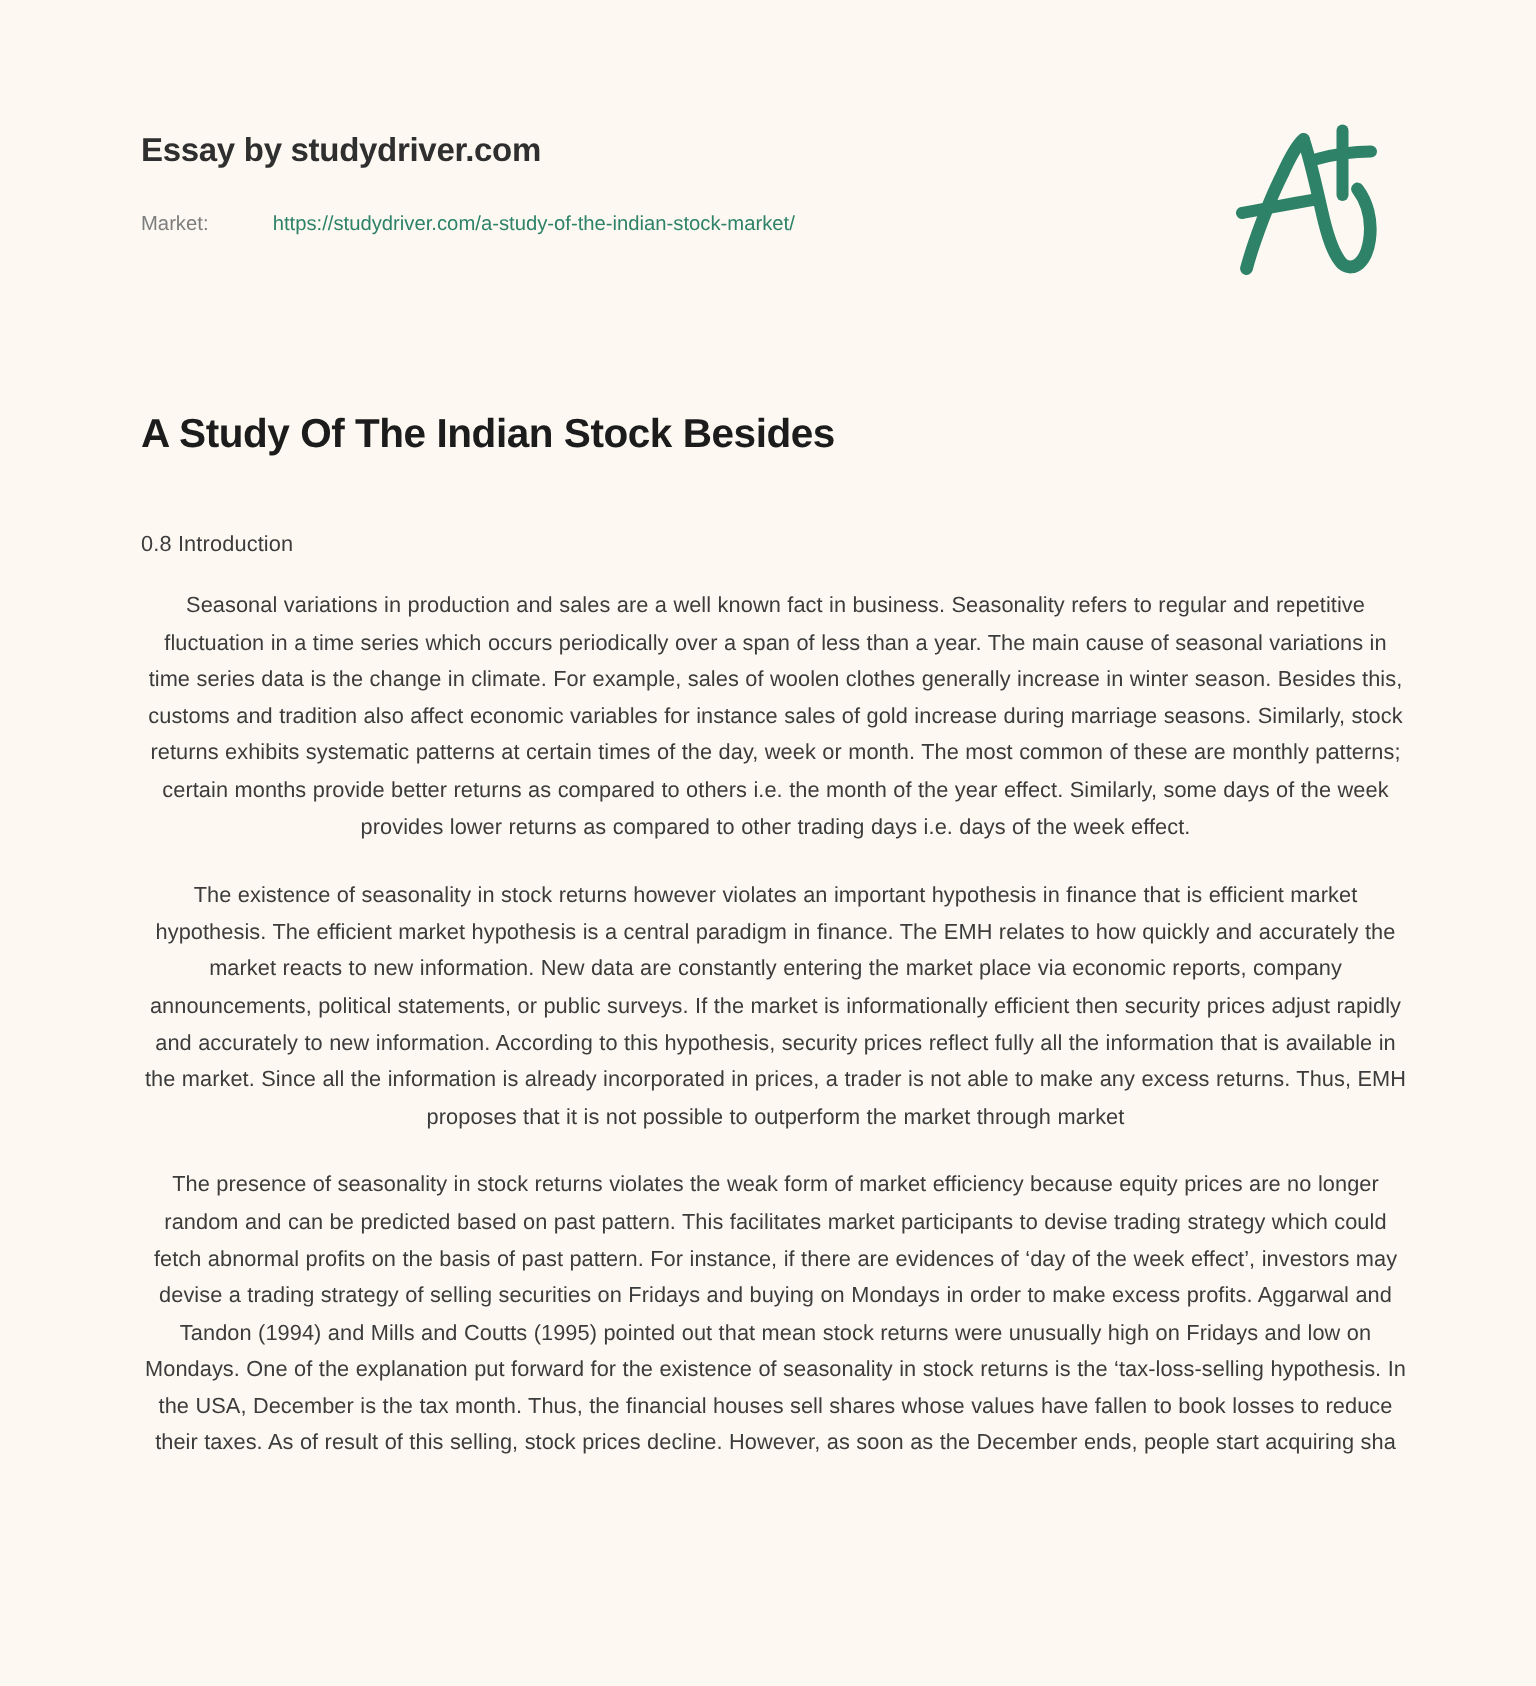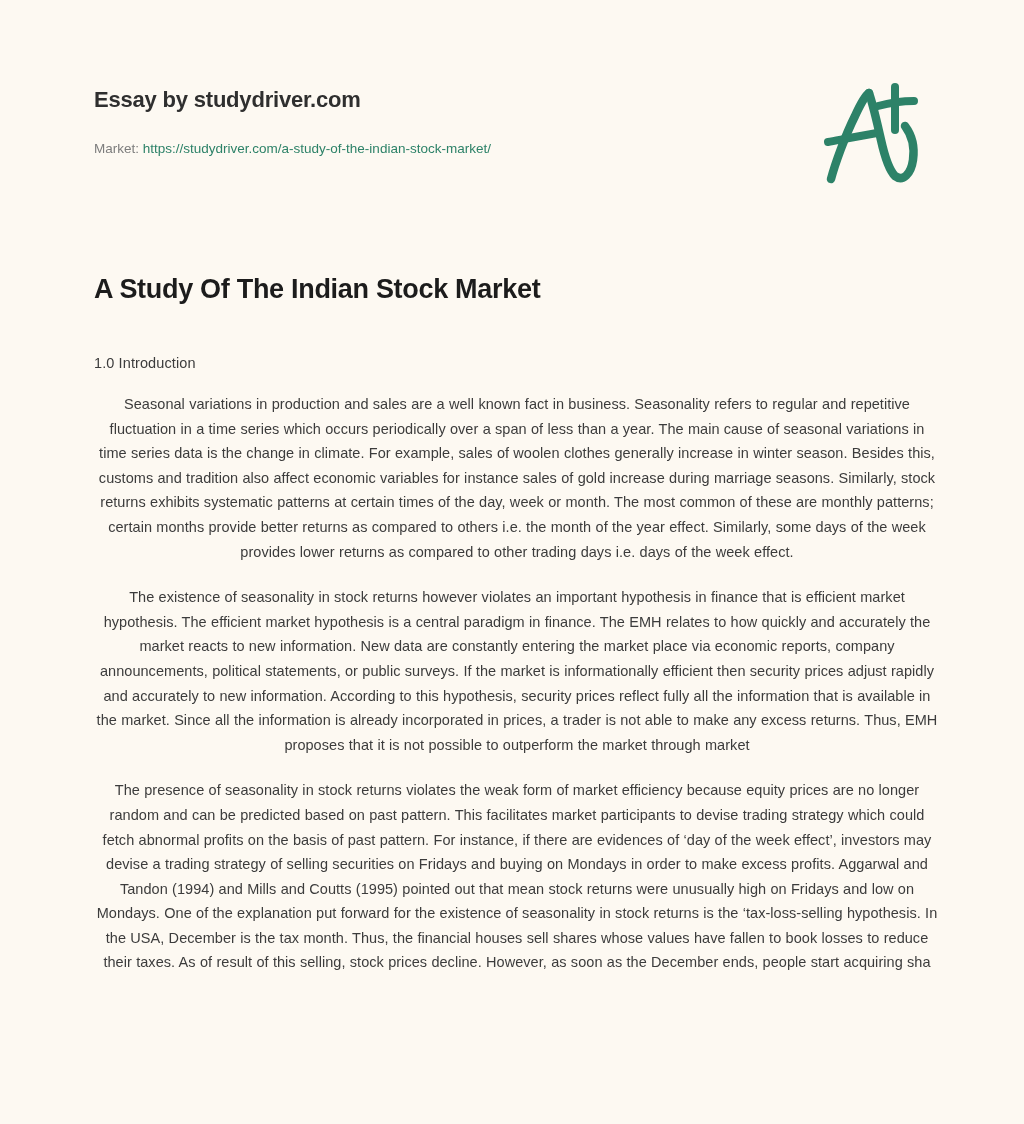--- a/index.html
+++ b/index.html
@@ -51,20 +51,21 @@
     line-height: 20px;
     color: #7d7d7d;
     white-space: nowrap;
   }
   .source-label {
     color: #7d7d7d;
   }
   .source-url {
     color: #2d8268;
     text-decoration: none;
+    margin-left: 39px;
   }
 
   
   .logo {
     position: absolute;
     left: 815px;
     top: 63px;
     width: 120px;
     height: 110px;
   }
@@ -140,24 +141,24 @@
           <path d="M13 64 C 24 62, 44 58, 62 55" stroke-width="8"></path>
 
           <path d="M63 28 C 74 25, 88 23, 99 23" stroke-width="8"></path>
 
           <path d="M80 9 C 80 22, 80 40, 80 52" stroke-width="8"></path>
         </g>
       </svg>
     </div>
   </div>
 
-  <h1 class="doc-title">A Study Of The Indian Stock Market</h1>
+  <h1 class="doc-title">A Study Of The Indian Stock Besides</h1>
 
   <div class="content">
 
-    <p class="section-heading">1.0 Introduction</p>
+    <p class="section-heading">0.8 Introduction</p>
 
     <p class="para">Seasonal variations in production and sales are a well known fact in business. Seasonality refers to regular and repetitive fluctuation in a time series which occurs periodically over a span of less than a year. The main cause of seasonal variations in time series data is the change in climate. For example, sales of woolen clothes generally increase in winter season. Besides this, customs and tradition also affect economic variables for instance sales of gold increase during marriage seasons. Similarly, stock returns exhibits systematic patterns at certain times of the day, week or month. The most common of these are monthly patterns; certain months provide better returns as compared to others i.e. the month of the year effect. Similarly, some days of the week provides lower returns as compared to other trading days i.e. days of the week effect.</p>
     <p class="para">The existence of seasonality in stock returns however violates an important hypothesis in finance that is efficient market hypothesis. The efficient market hypothesis is a central paradigm in finance. The EMH relates to how quickly and accurately the market reacts to new information. New data are constantly entering the market place via economic reports, company announcements, political statements, or public surveys. If the market is informationally efficient then security prices adjust rapidly and accurately to new information. According to this hypothesis, security prices reflect fully all the information that is available in the market. Since all the information is already incorporated in prices, a trader is not able to make any excess returns. Thus, EMH proposes that it is not possible to outperform the market through market</p>
     <p class="para">The presence of seasonality in stock returns violates the weak form of market efficiency because equity prices are no longer random and can be predicted based on past pattern. This facilitates market participants to devise trading strategy which could fetch abnormal profits on the basis of past pattern. For instance, if there are evidences of ‘day of the week effect’, investors may devise a trading strategy of selling securities on Fridays and buying on Mondays in order to make excess profits. Aggarwal and Tandon (1994) and Mills and Coutts (1995) pointed out that mean stock returns were unusually high on Fridays and low on Mondays. One of the explanation put forward for the existence of seasonality in stock returns is the ‘tax-loss-selling hypothesis. In the USA, December is the tax month. Thus, the financial houses sell shares whose values have fallen to book losses to reduce their taxes. As of result of this selling, stock prices decline. However, as soon as the December ends, people start acquiring sha</p>
   </div>
 
 </div>
 
 </body></html>

